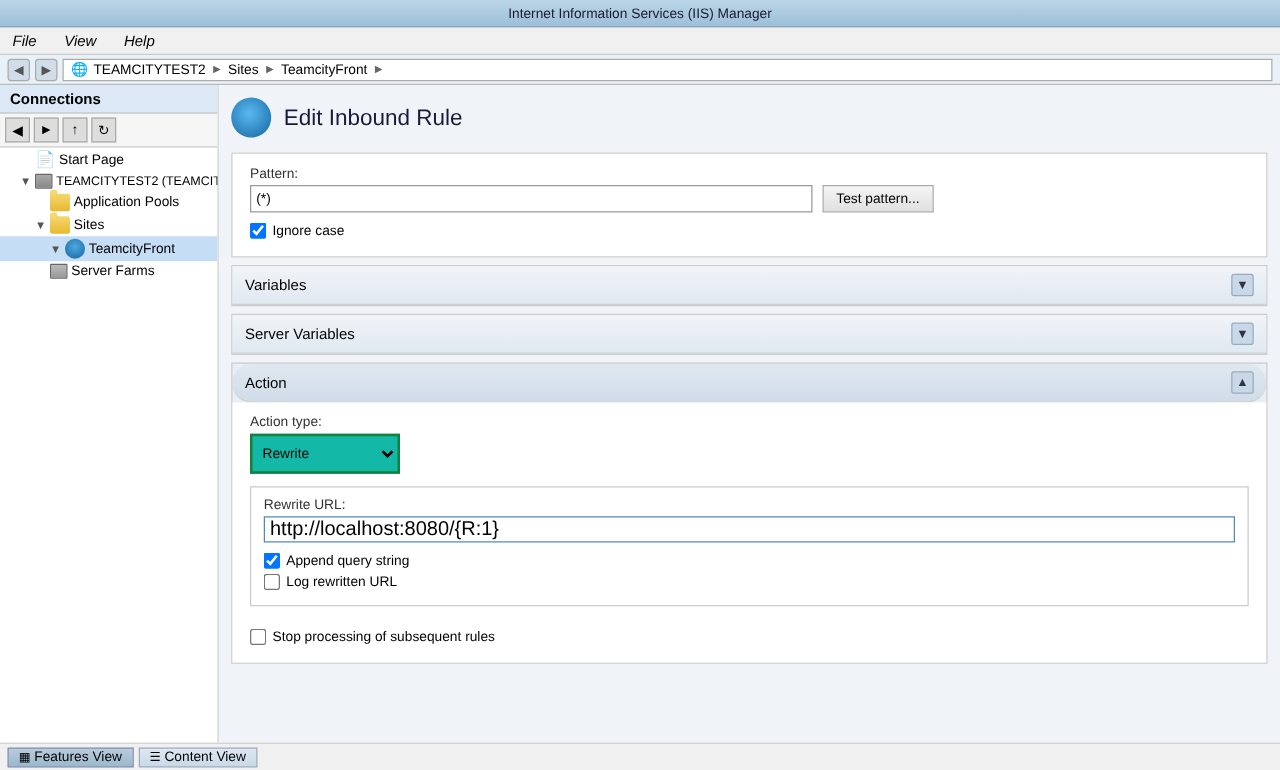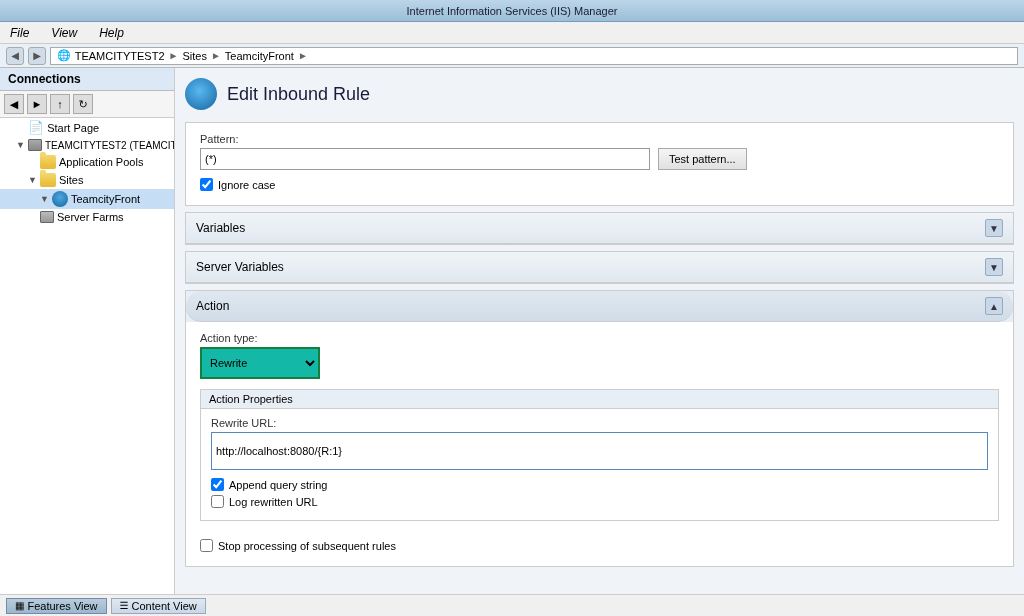--- a/index.html
+++ b/index.html
@@ -279,23 +279,23 @@
       font-size: 11px;
       border-bottom: 1px solid #ccc;
     }
     .sub-panel-body {
       padding: 8px 10px;
     }
 
     .rewrite-url-input {
       border: 1px solid #5588bb;
       padding: 2px 4px;
-      font-size: 11px;
-      background: white;
-      height: 38px;
+      font-size: 16px;
+      background: white;
+      height: 21px;
       width: 100%;
     }
 
     
     #footer {
       height: 22px;
       background: #f0f0f0;
       border-top: 1px solid #ccc;
       display: flex;
       align-items: center;
@@ -444,21 +444,20 @@
           <div style="margin-bottom: 10px;">
             <select class="select-field" style="width:120px;">
               <option>Rewrite</option>
               <option>Redirect</option>
               <option>CustomResponse</option>
               <option>AbortRequest</option>
             </select>
           </div>
 
           <div class="sub-panel">
-            <div class="sub-panel-header">Action Properties</div>
             <div class="sub-panel-body">
               <div class="form-label">Rewrite URL:</div>
               <div style="margin-bottom:8px;">
                 <input type="text" class="rewrite-url-input" value="http://localhost:8080/{R:1}" style="">
               </div>
               <div class="checkbox-row">
                 <input type="checkbox" checked="" style="">
                 <label>Append query string</label>
               </div>
               <div class="checkbox-row">

